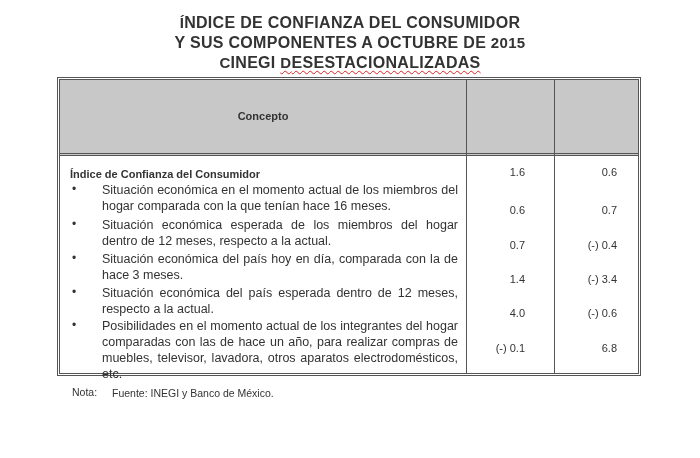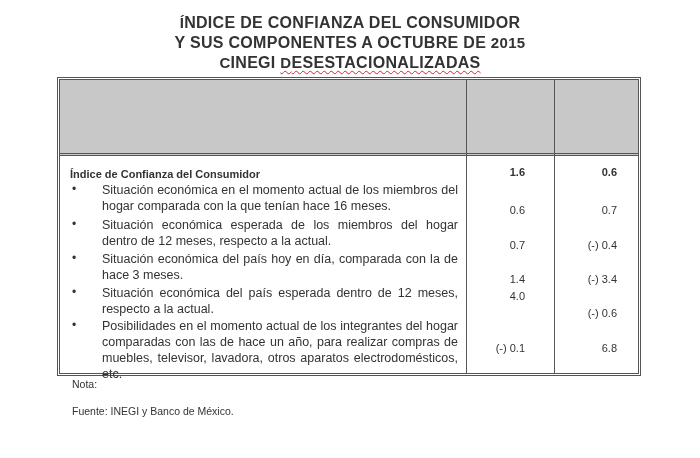--- a/index.html
+++ b/index.html
@@ -28,41 +28,42 @@
     .h-c2 { left: 495px; width: 83px; }
 
     .row { position: absolute; left: 0; width: 578px; font-size: 12.5px; color: #333; }
     .row .concept { position: absolute; left: 10px; width: 392px; line-height: 16px; text-align: justify; }
     .row.bullet .concept { left: 42px; width: 356px; }
     .row .bul { position: absolute; left: 12px; font-size: 12px; }
     .row .v { position: absolute; text-align: right; font-size: 11px; }
     .row .c1 { left: 407px; width: 58px; }
     .row .c2 { left: 495px; width: 62px; }
     .row.main .concept { font-weight: bold; font-size: 11px; }
-    .row.main .v { font-weight: bold; }
+    .row.main .v { font-weight: normal; }
 
     .note { position: absolute; left: 72px; font-size: 10.5px; color: #333; line-height: 13px; }
-    .note .lbl { position: absolute; left: 0; }
+    .note .lbl { position: absolute; left: 0; margin-top: 8px; }
     .note .txt { position: absolute; left: 42px; width: 528px; text-align: justify; letter-spacing: 0.2px; }
   </style>
 </head>
 <body>
 
 <div class="title t1">
   <span class="sc-big">Í</span><span class="sc-small">NDICE DE CONFIANZA DEL CONSUMIDOR</span>
 </div>
 <div class="title t2">
   <span class="sc-small">Y SUS COMPONENTES A OCTUBRE DE </span><span class="sc-big">2015</span>
 </div>
 <div class="title t3">
   <span class="sc-big">C</span><span class="sc-small">INEGI </span><span class="squiggle"><span class="sc-big">D</span><span class="sc-small">ESESTACIONALIZADAS</span></span>
 </div>
 
 <div class="table-wrap">
   <div class="hdr">
+    <div class="hcell h-concept">Concepto</div>
   </div>
   <div class="vline v1"></div>
   <div class="vline v2"></div>
 
   <div class="row main" style="top:86px;">
     <div class="concept">Índice de Confianza del Consumidor</div>
     <div class="v c1">1.6</div>
     <div class="v c2">0.6</div>
   </div>
 
@@ -83,30 +84,30 @@
   <div class="row bullet" style="top:171px;">
     <span class="bul">•</span>
     <div class="concept">Situación económica del país hoy en día, comparada con la de hace 3 meses.</div>
     <div class="v c1" style="top:22px;">1.4</div>
     <div class="v c2" style="top:22px;">(-) 3.4</div>
   </div>
 
   <div class="row bullet" style="top:205px;">
     <span class="bul">•</span>
     <div class="concept">Situación económica del país esperada dentro de 12 meses, respecto a la actual.</div>
-    <div class="v c1" style="top:5px;">4.0</div>
+    <div class="v c1" style="top:22px;">4.0</div>
     <div class="v c2" style="top:22px;">(-) 0.6</div>
   </div>
 
   <div class="row bullet" style="top:238px;">
     <span class="bul">•</span>
     <div class="concept">Posibilidades en el momento actual de los integrantes del hogar comparadas con las de hace un año, para realizar compras de muebles, televisor, lavadora, otros aparatos electrodomésticos, etc.</div>
     <div class="v c1" style="top:24px;">(-) 0.1</div>
     <div class="v c2" style="top:24px;">6.8</div>
   </div>
 </div>
 
 <div class="note" style="top:378px; width:580px; height:30px;">
   <span class="lbl">Nota:</span>
 </div>
-<div class="note" style="top:405px;">
+<div class="note" style="top:387px;margin-left:40px;">
   <span>Fuente: INEGI y Banco de México.</span>
 </div>
 
 </body></html>

